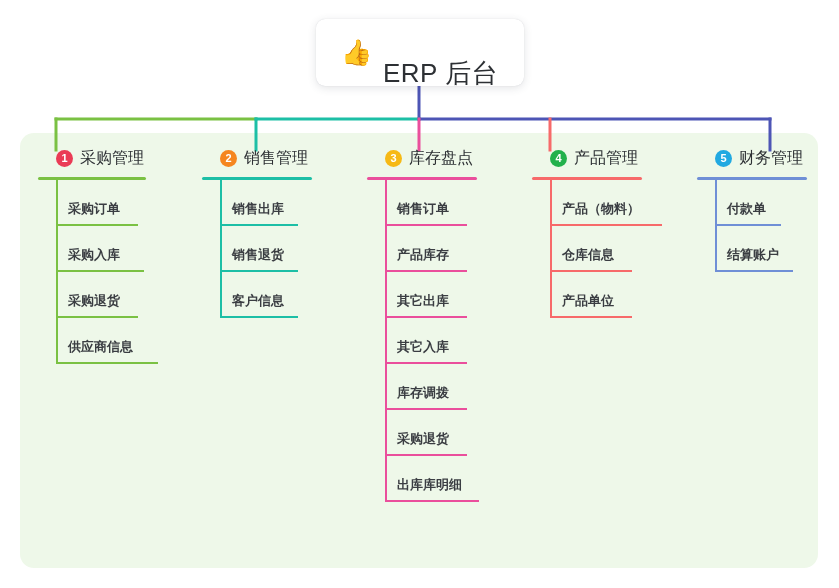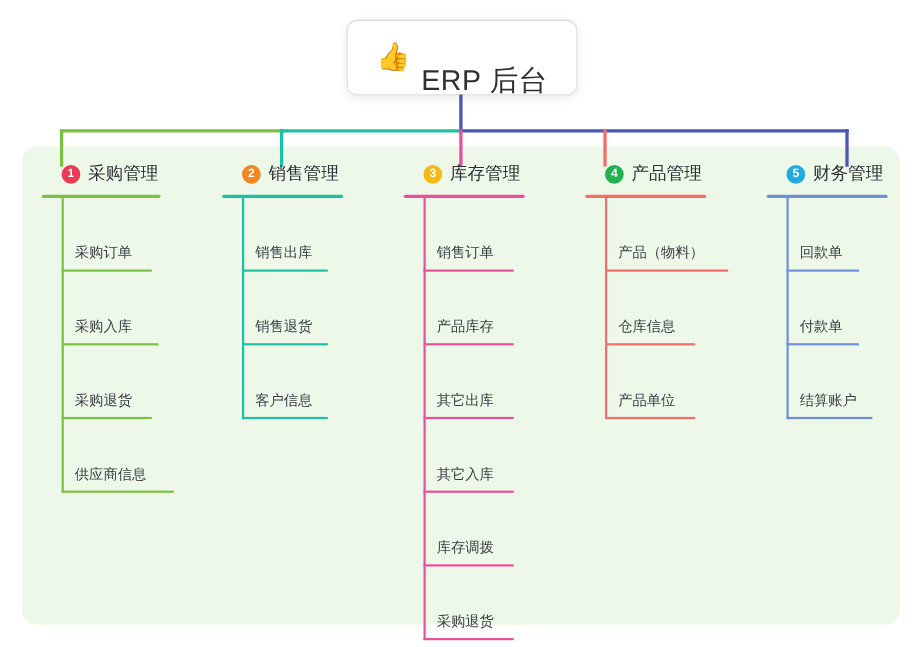--- a/index.html
+++ b/index.html
@@ -104,22 +104,23 @@
     margin-top: 7px;
     border-radius: 2px;
   }
 
   .sub-list {
     position: relative;
     margin-top: 0px;
   }
   .sub-item {
     position: relative;
-    height: 67px;
+    height: 46px;
     box-sizing: border-box;
+    font-weight: bold;
   }
   .sub-label {
     position: absolute;
     left: 30px;
     bottom: 8px;
     font-size: 13px;
     color: #3a3d42;
     white-space: nowrap;
   }
   .sub-underline {
@@ -210,21 +211,21 @@
           <div class="sub-item">
             <div class="sub-stem" style="background: rgb(29, 191, 166);"></div>
             <span class="sub-label">客户信息</span>
             <div class="sub-underline" style="width: 78px; background: rgb(29, 191, 166);"></div>
           </div>
         </div>
       </div>
       <div class="column" style="left: 367px;">
         <div class="col-head">
           <span class="badge" style="background: rgb(246, 185, 21);">3</span>
-          <span class="col-title">库存管理</span>
+          <span class="col-title">库存盘点</span>
         </div>
         <div class="head-rule" style="width: 110px; background: rgb(234, 79, 156);"></div>
         <div class="sub-list">
           <div class="sub-item">
             <div class="sub-stem" style="background: rgb(234, 79, 156);"></div>
             <span class="sub-label">销售订单</span>
             <div class="sub-underline" style="width: 82px; background: rgb(234, 79, 156);"></div>
           </div>
           <div class="sub-item">
             <div class="sub-stem" style="background: rgb(234, 79, 156);"></div>
@@ -243,20 +244,25 @@
           </div>
           <div class="sub-item">
             <div class="sub-stem" style="background: rgb(234, 79, 156);"></div>
             <span class="sub-label">库存调拨</span>
             <div class="sub-underline" style="width: 82px; background: rgb(234, 79, 156);"></div>
           </div>
           <div class="sub-item">
             <div class="sub-stem" style="background: rgb(234, 79, 156);"></div>
             <span class="sub-label">采购退货</span>
             <div class="sub-underline" style="width: 82px; background: rgb(234, 79, 156);"></div>
+          </div>
+          <div class="sub-item">
+            <div class="sub-stem" style="background: rgb(234, 79, 156);"></div>
+            <span class="sub-label">出库库明细</span>
+            <div class="sub-underline" style="width: 94px; background: rgb(234, 79, 156);"></div>
           </div>
         </div>
       </div>
       <div class="column" style="left: 532px;">
         <div class="col-head">
           <span class="badge" style="background: rgb(34, 177, 76);">4</span>
           <span class="col-title">产品管理</span>
         </div>
         <div class="head-rule" style="width: 110px; background: rgb(247, 106, 106);"></div>
         <div class="sub-list">
@@ -279,25 +285,20 @@
       </div>
       <div class="column" style="left: 697px;">
         <div class="col-head">
           <span class="badge" style="background: rgb(33, 169, 225);">5</span>
           <span class="col-title">财务管理</span>
         </div>
         <div class="head-rule" style="width: 110px; background: rgb(111, 143, 214);"></div>
         <div class="sub-list">
           <div class="sub-item">
             <div class="sub-stem" style="background: rgb(111, 143, 214);"></div>
-            <span class="sub-label">回款单</span>
-            <div class="sub-underline" style="width: 66px; background: rgb(111, 143, 214);"></div>
-          </div>
-          <div class="sub-item">
-            <div class="sub-stem" style="background: rgb(111, 143, 214);"></div>
             <span class="sub-label">付款单</span>
             <div class="sub-underline" style="width: 66px; background: rgb(111, 143, 214);"></div>
           </div>
           <div class="sub-item">
             <div class="sub-stem" style="background: rgb(111, 143, 214);"></div>
             <span class="sub-label">结算账户</span>
             <div class="sub-underline" style="width: 78px; background: rgb(111, 143, 214);"></div>
           </div>
         </div>
       </div>

